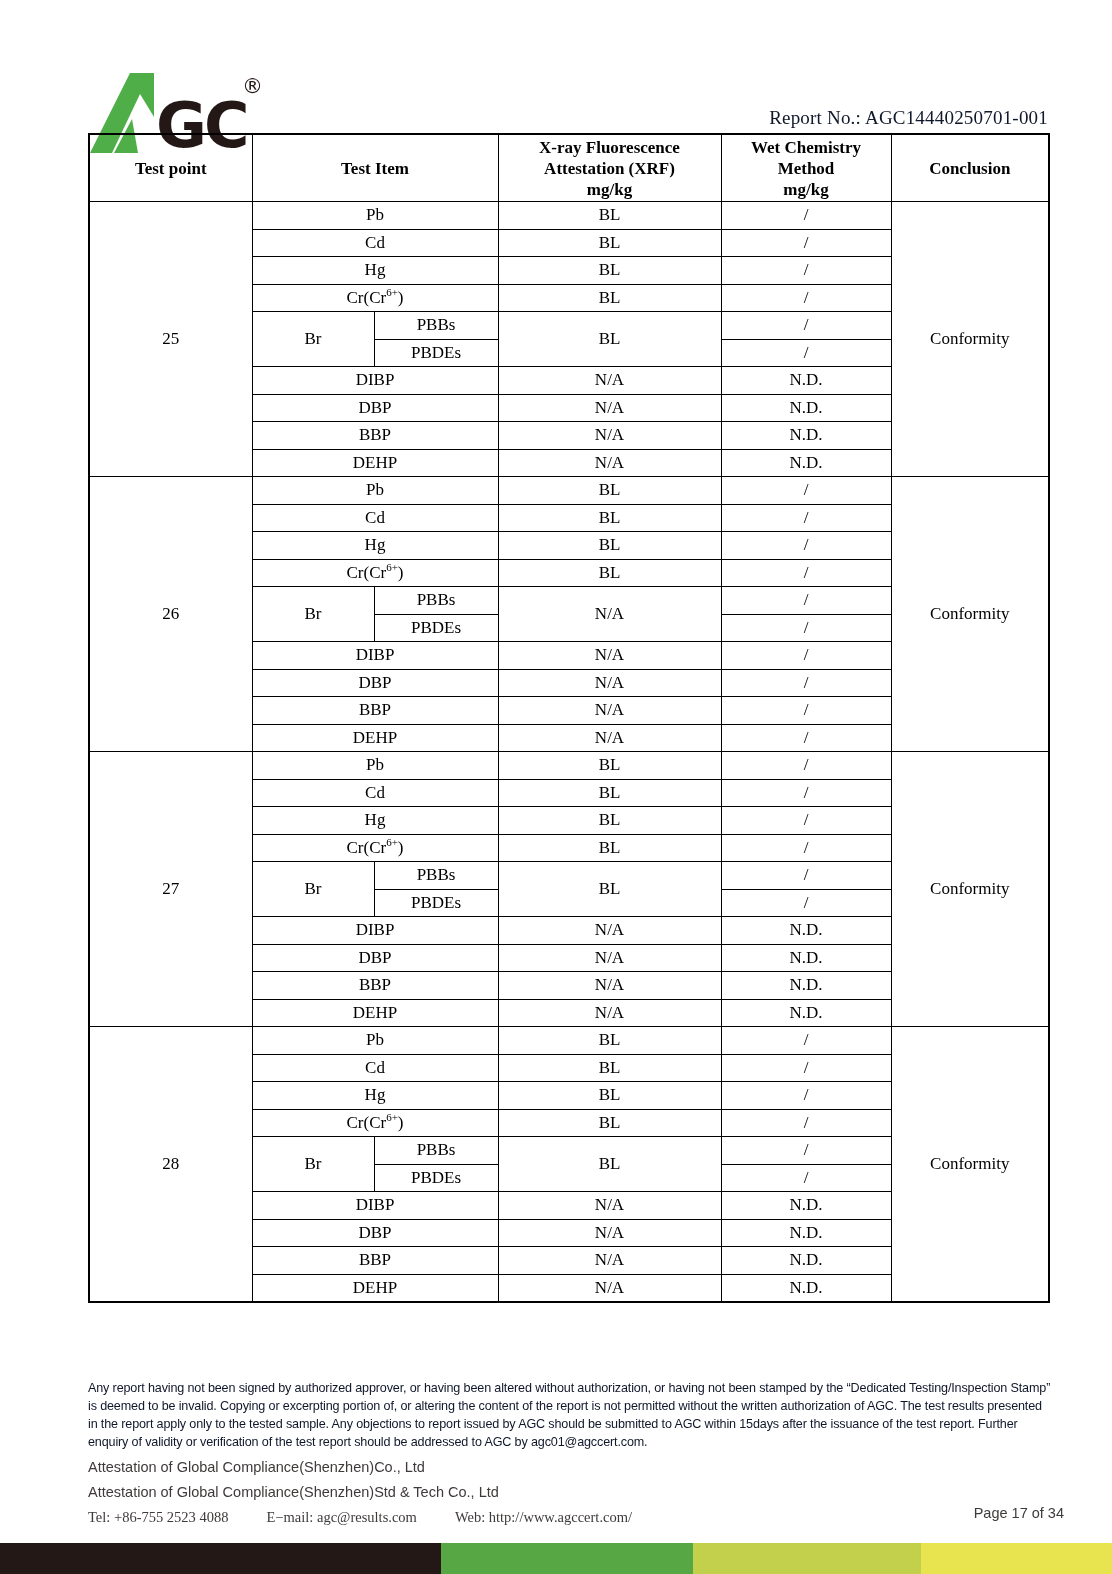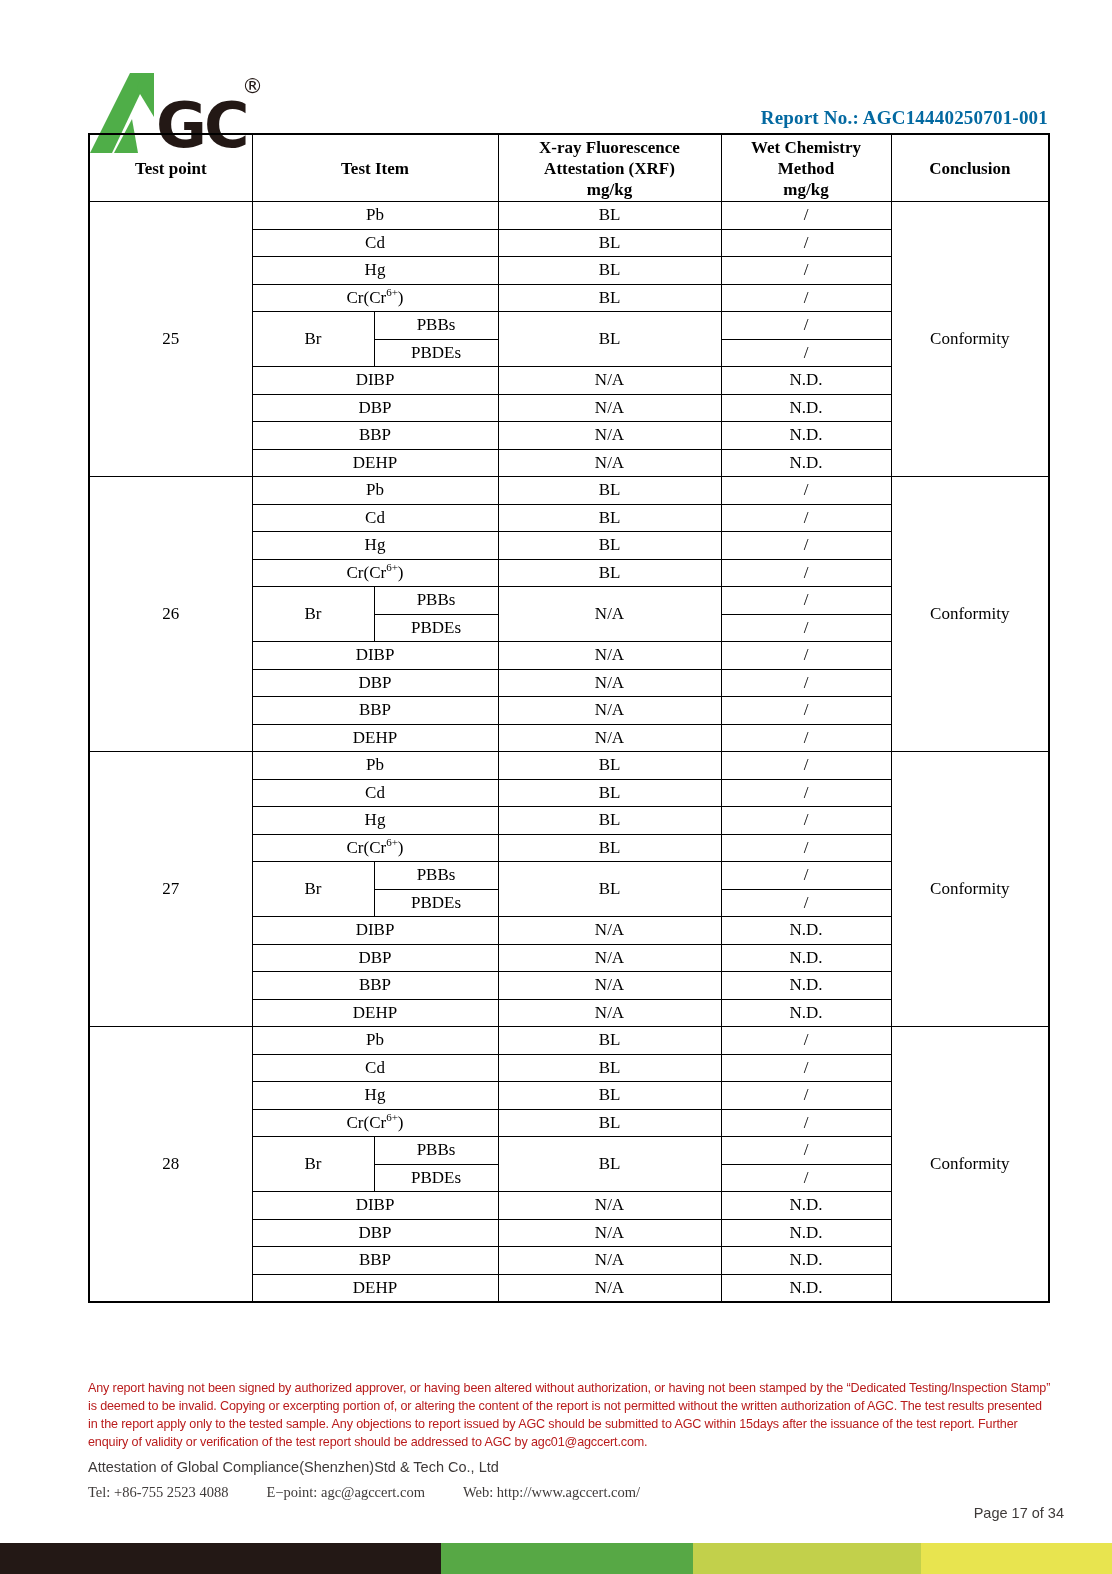--- a/index.html
+++ b/index.html
@@ -4,41 +4,41 @@
 <style>
   html,body{margin:0;padding:0;}
   body{
     width:1112px;height:1574px;position:relative;background:#ffffff;
     font-family:"Liberation Serif",serif;color:#000;overflow:hidden;
   }
   
   .logo{position:absolute;left:90px;top:73px;}
   .report-no{
     position:absolute;top:107px;right:64px;
-    font-size:19px;color:#0369a1;letter-spacing:0.2px;font-weight:bold;
+    font-size:19px;color:#0f172a;letter-spacing:0.2px;
   }
   
   .report-table{
     position:absolute;left:88px;top:133px;width:960px;
     border-collapse:collapse;table-layout:fixed;
     border:2px solid #000;
   }
   .report-table th,.report-table td{
     border:1px solid #000;text-align:center;vertical-align:middle;
     padding:0;font-size:17px;color:#000;overflow:hidden;
   }
   .report-table thead th{height:66px;font-weight:bold;line-height:21px;margin-top:20px;}
   .report-table tbody td{height:26.5px;line-height:26.5px;}
   .report-table td[rowspan="10"]{line-height:normal;text-align:center;}
   .report-table sup{font-size:11px;line-height:0;vertical-align:super;}
   
   .disclaimer{
     position:absolute;left:88px;top:1379px;width:965px;
     font-family:"Liberation Sans",sans-serif;font-size:12.6px;
-    letter-spacing:-0.15px;line-height:18px;color:#b91c1c;
+    letter-spacing:-0.15px;line-height:18px;color:#0f172a;
   }
   .company-block{
     position:absolute;left:88px;top:1455px;
     font-family:"Liberation Sans",sans-serif;font-size:14.5px;
     color:#3e3a39;line-height:25px;
   }
   .contact-line span{margin-right:34px;font-family:Liberation Serif, serif;}
   .page-number{
     position:absolute;right:48px;top:1505px;
     font-family:"Liberation Sans",sans-serif;font-size:14.5px;color:#3e3a39;
@@ -301,24 +301,25 @@
         <td colspan="2">DEHP</td>
         <td>N/A</td>
         <td>N.D.</td>
       </tr>
     </tbody>
 </table>
 
 <div class="disclaimer">Any report having not been signed by authorized approver, or having been altered without authorization, or having not been stamped by the “Dedicated Testing/Inspection Stamp” is deemed to be invalid. Copying or excerpting portion of, or altering the content of the report is not permitted without the written authorization of AGC. The test results presented in the report apply only to the tested sample. Any objections to report issued by AGC should be submitted to AGC within 15days after the issuance of the test report. Further enquiry of validity or verification of the test report should be addressed to AGC by agc01@agccert.com.</div>
 
 <div class="company-block">
+  <div>Attestation of Global Compliance(Shenzhen)Co., Ltd</div>
   <div>Attestation of Global Compliance(Shenzhen)Std &amp; Tech Co., Ltd</div>
   <div class="contact-line">
     <span>Tel: +86-755 2523 4088</span>
-    <span>E−point: agc@agccert.com</span>
+    <span>E−mail: agc@results.com</span>
     <span>Web: http://www.agccert.com/</span>
   </div>
 </div>
 
 <div class="page-number">Page 17 of 34</div>
 
 <div class="bottom-bar">
     <div style="width: 39.7%; background: rgb(35, 24, 21);"></div>
     <div style="width: 22.6%; background: rgb(87, 168, 69);"></div>
     <div style="width: 20.5%; background: rgb(194, 208, 75);"></div>

